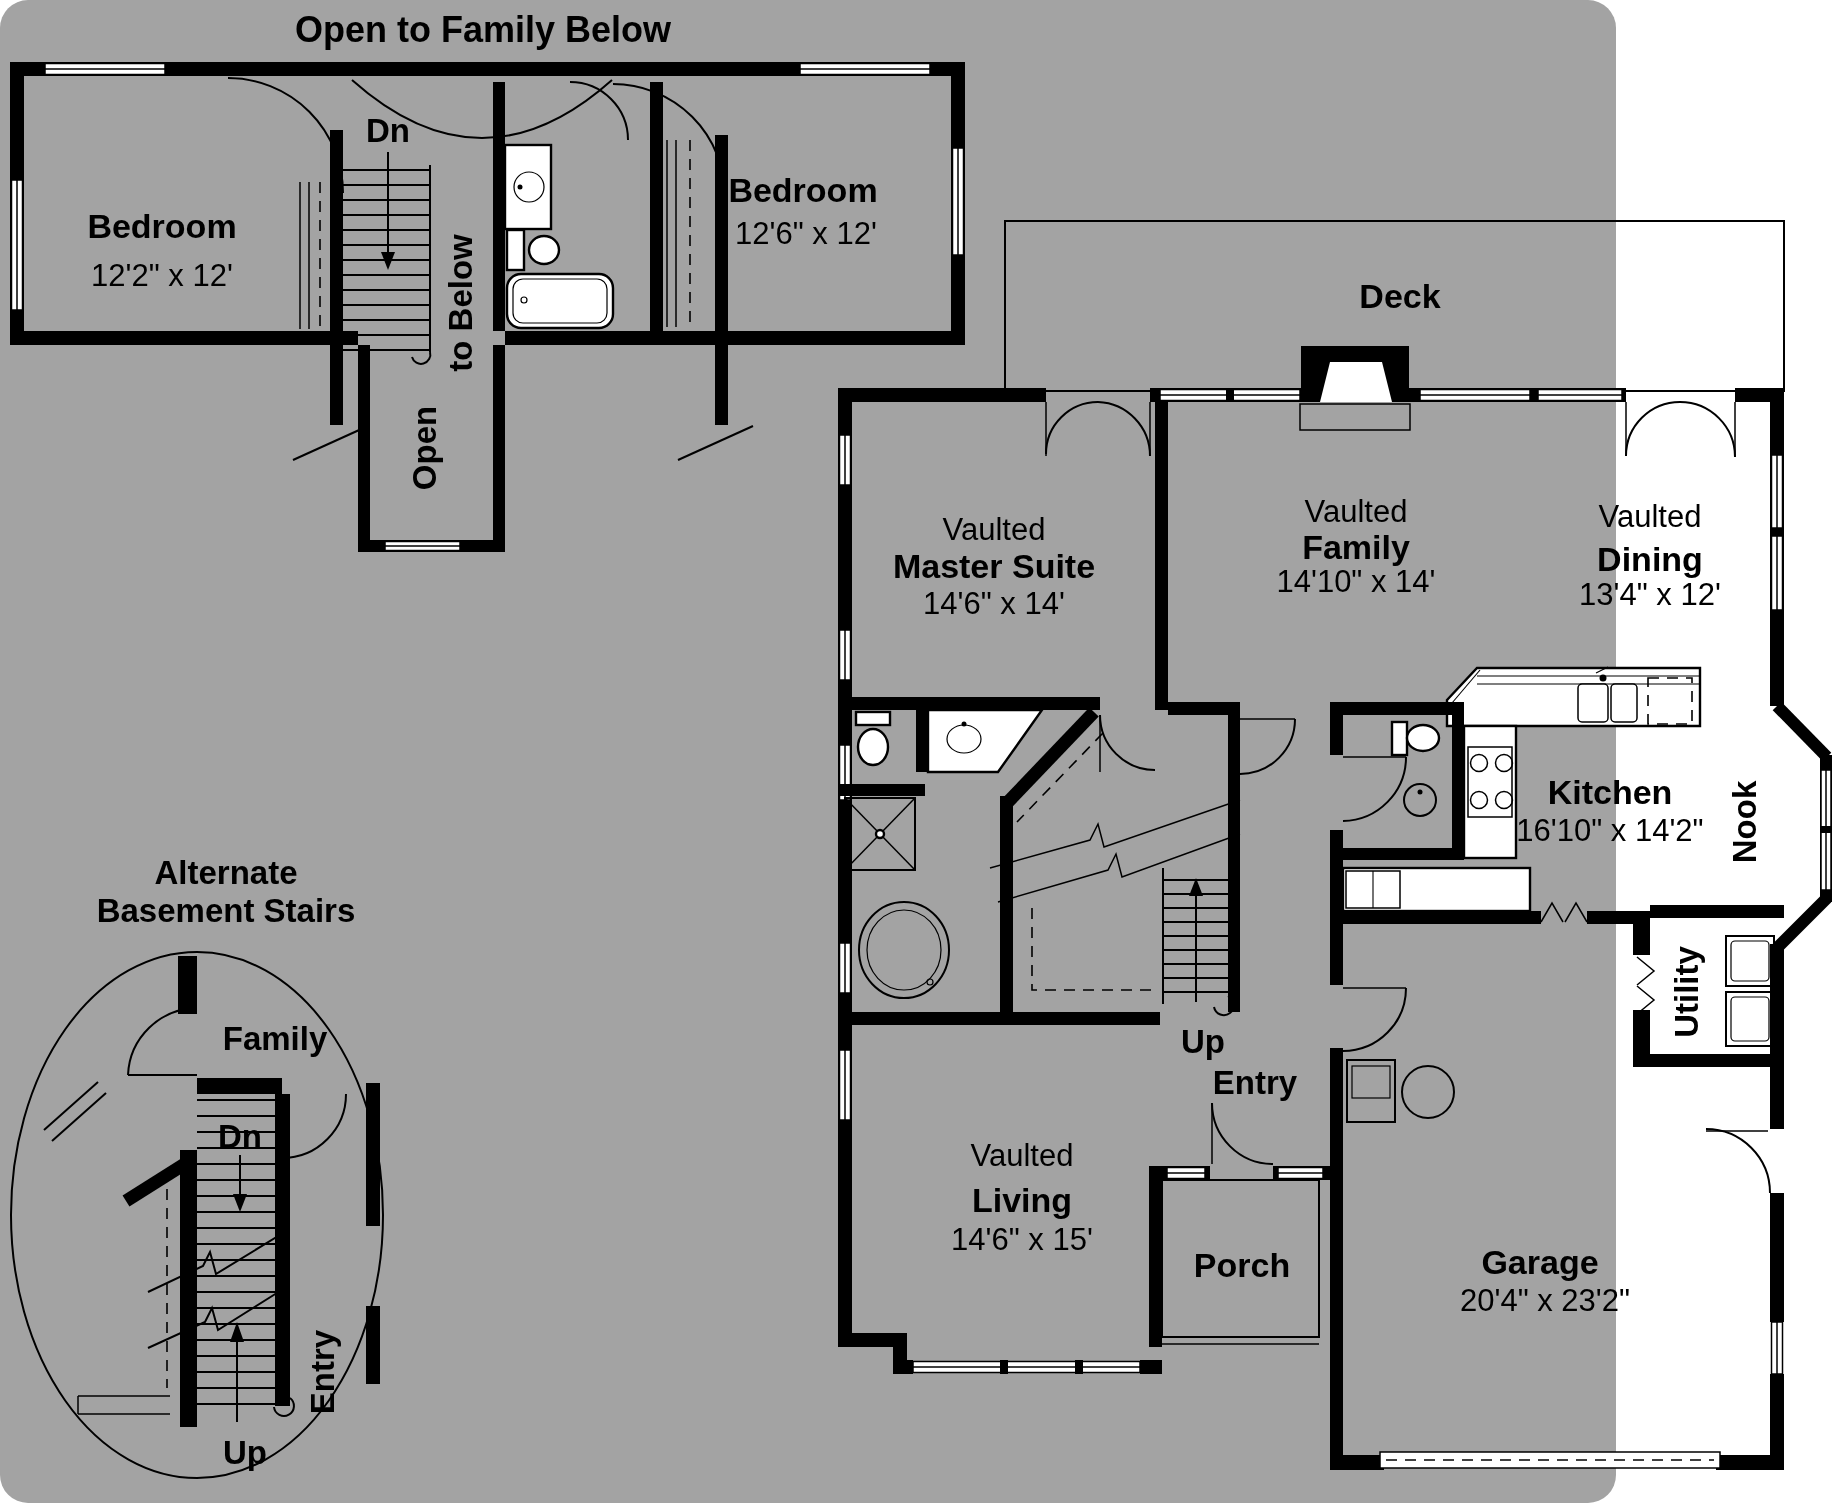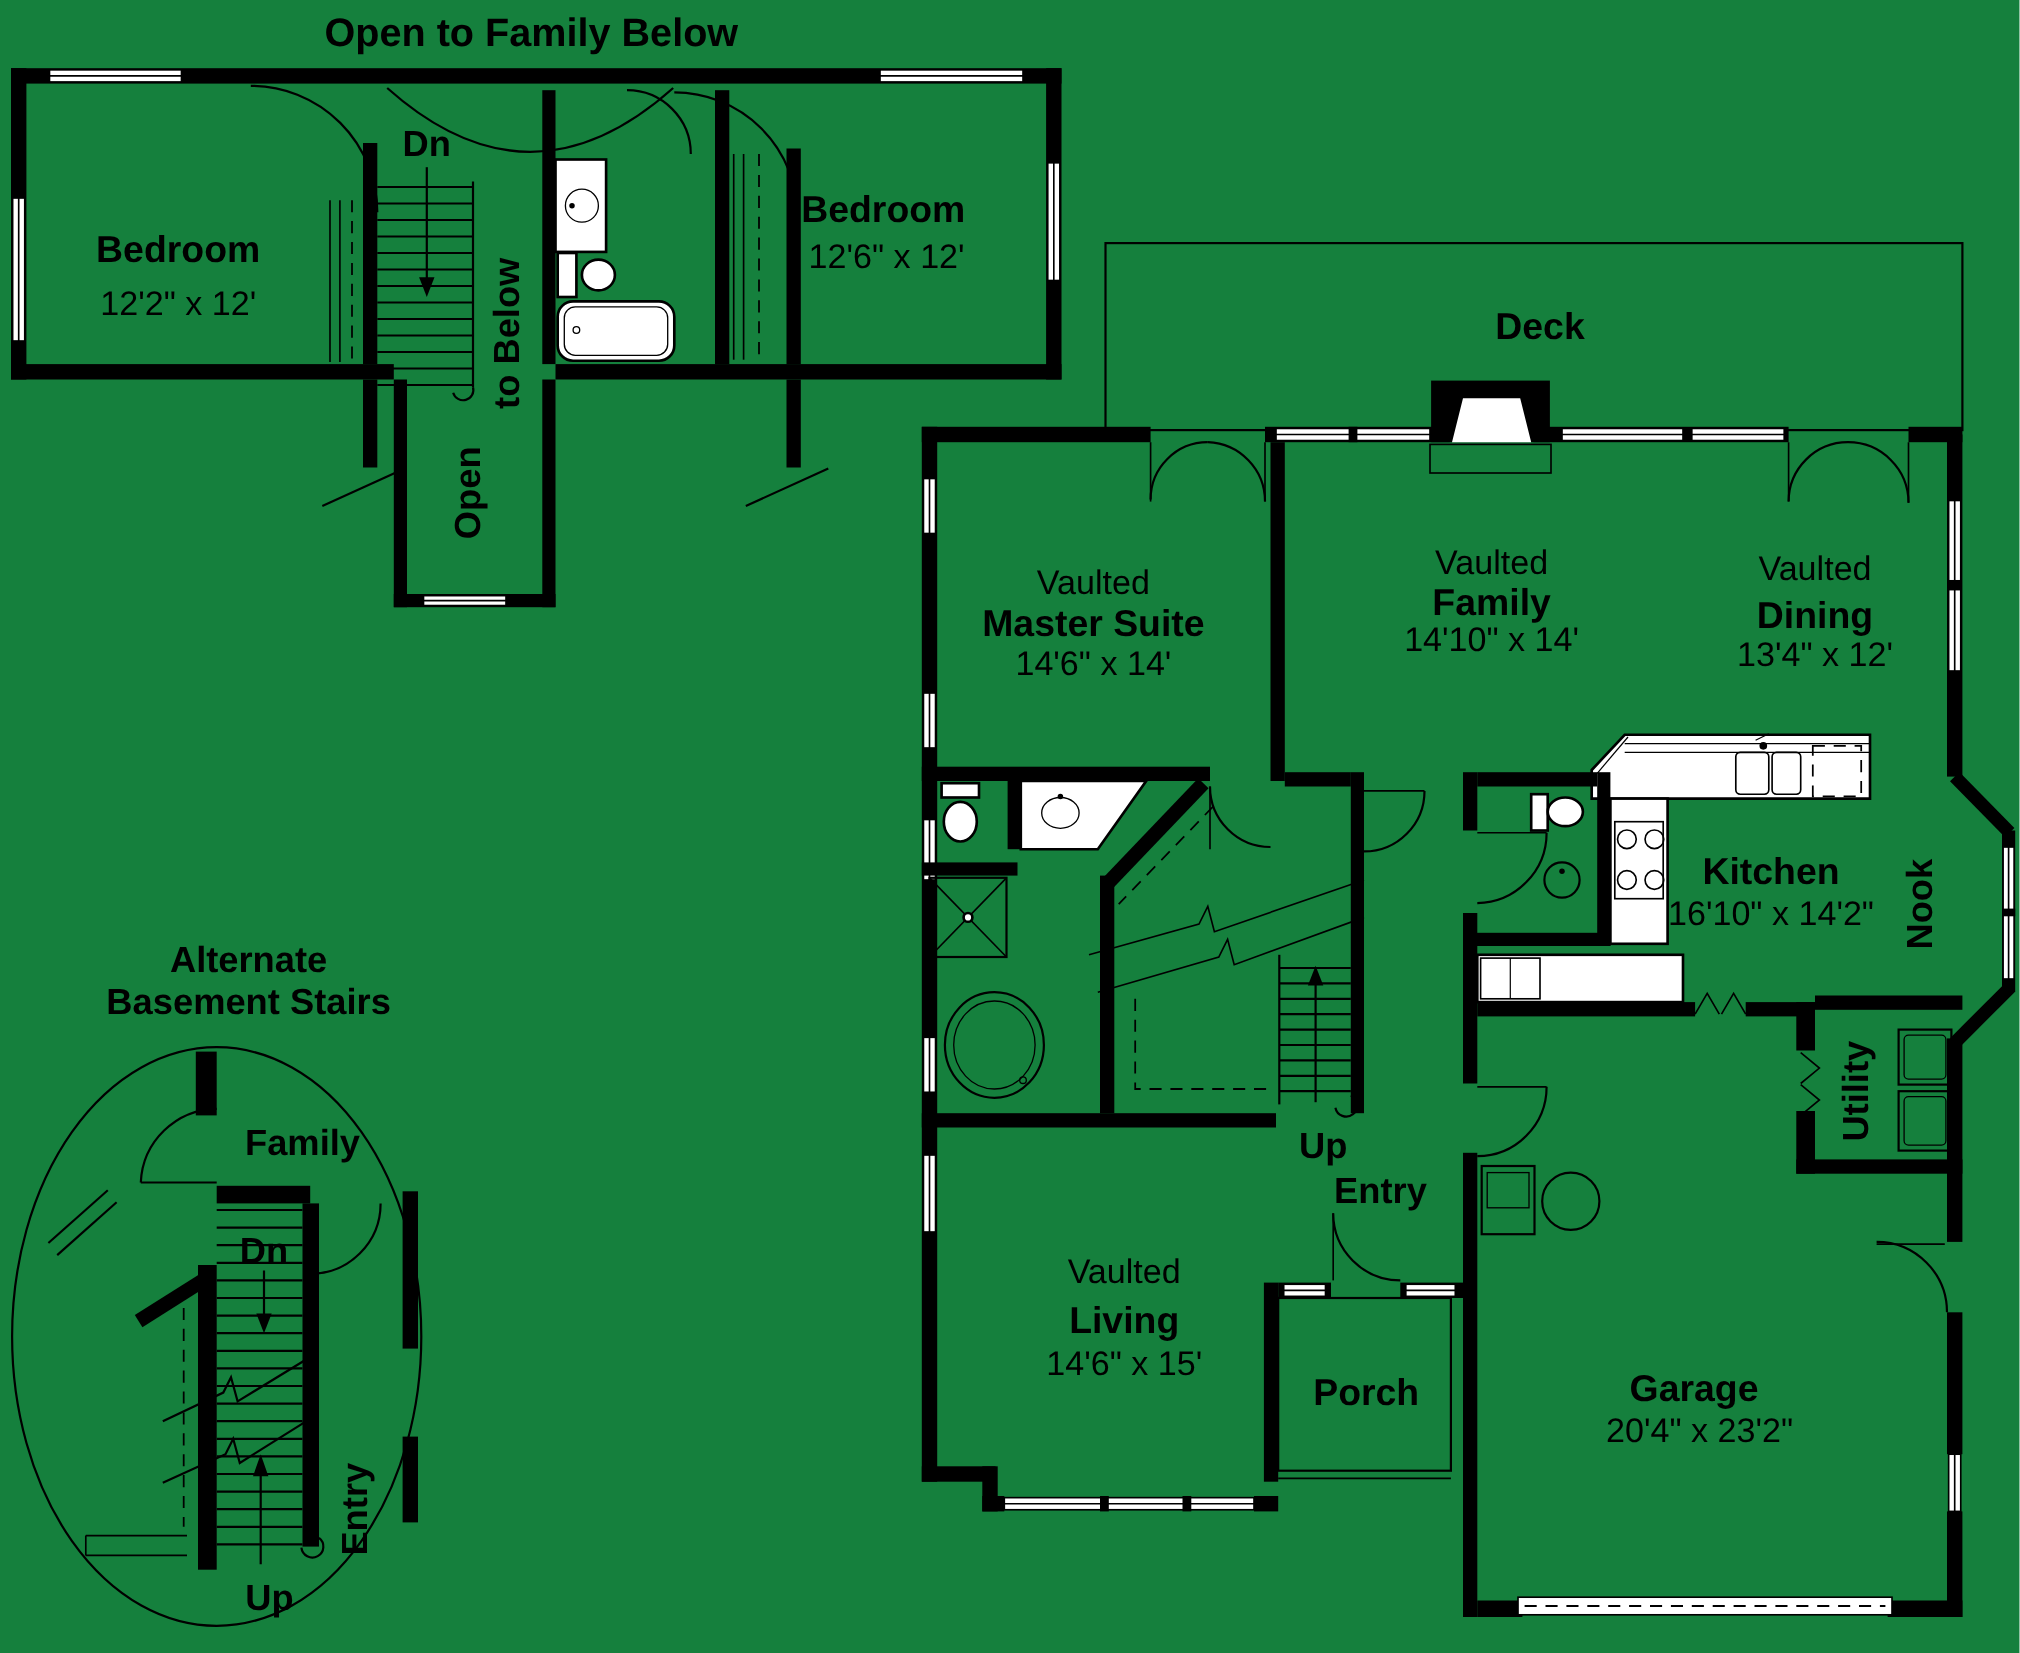--- a/index.html
+++ b/index.html
@@ -1,16 +1,16 @@
 <!DOCTYPE html>
 <html><head>
 <meta charset="utf-8">
 <style>
   html,body{margin:0;padding:0;background:#ffffff;}
-  #stage{position:relative;width:1836px;height:1503px;background:#15803d;}
+  #stage{position:relative;width:1616px;height:1503px;background:#a3a3a3;border-radius:28px;}
   svg{display:block}
   text{fill:#000;text-anchor:middle}
   .t-room{font:700 34px "Liberation Sans", sans-serif}
   .t-dim{font:400 31px "Liberation Sans", sans-serif}
   .t-lbl{font:700 33px "Liberation Sans", sans-serif}
   .t-title{font:600 36px "Liberation Sans", sans-serif}
   .t-alt{font:700 33px "Liberation Sans", sans-serif}
   .w{fill:#000;stroke:none}
   .thin{fill:none;stroke:#000;stroke-width:2}
   .thin1{fill:none;stroke:#000;stroke-width:1.5}

